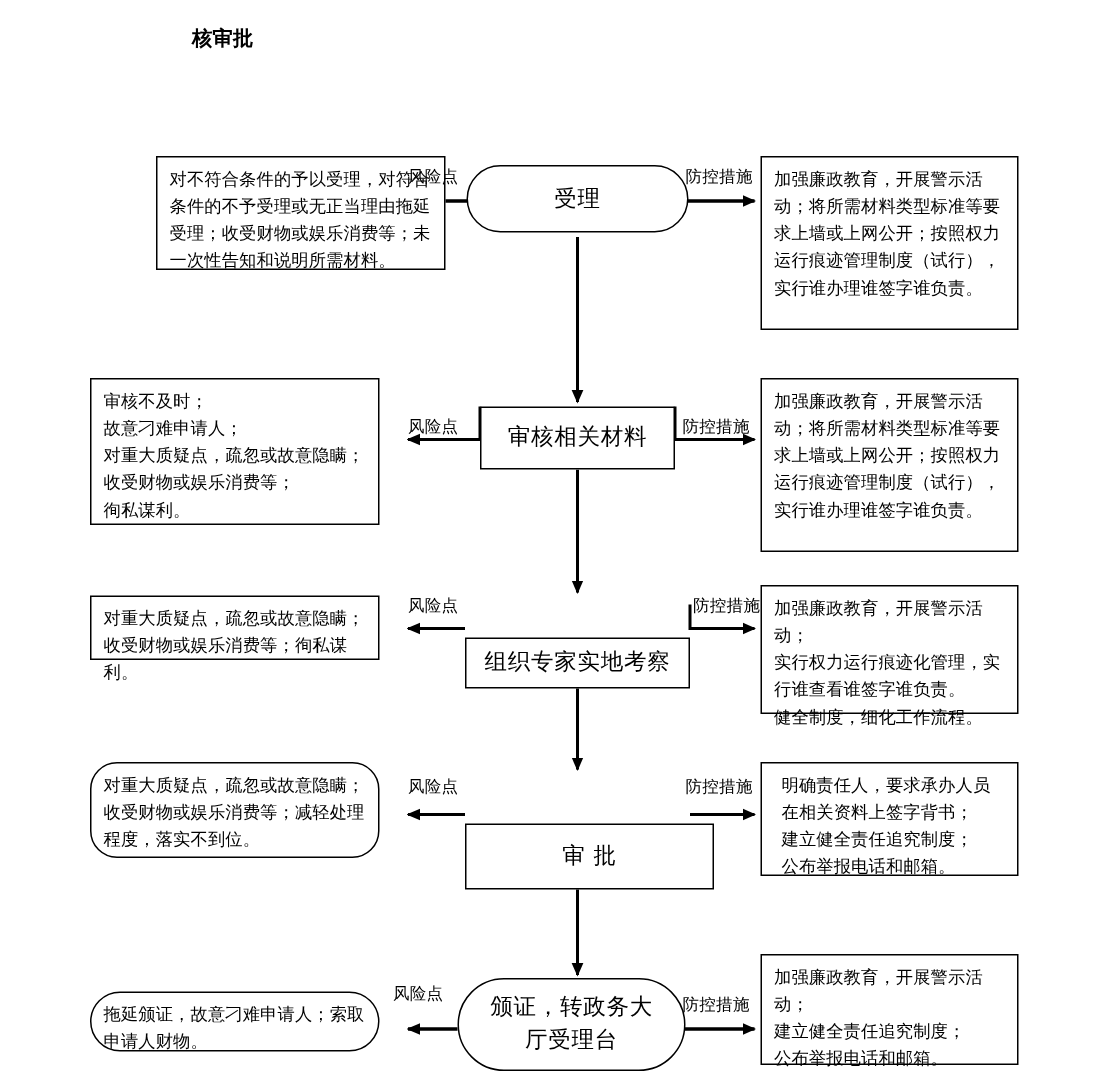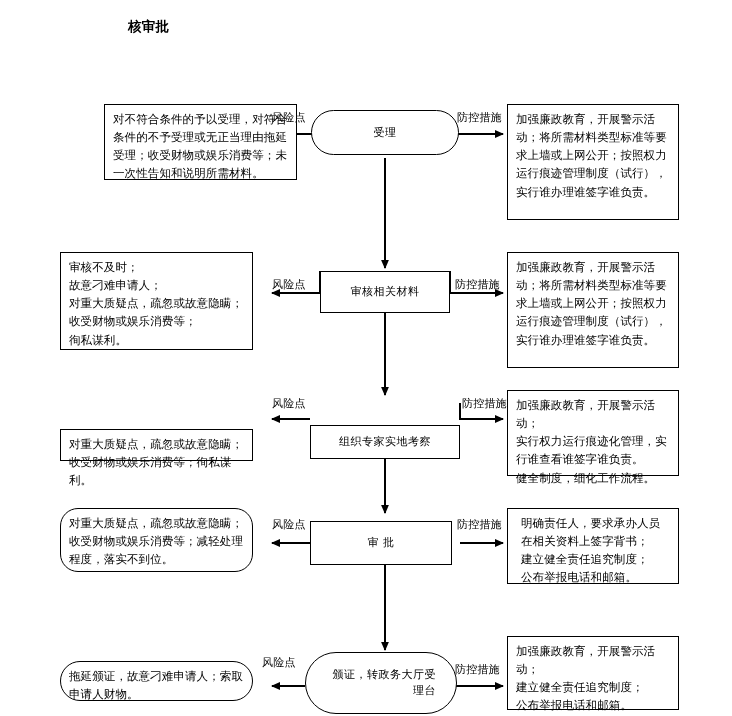--- a/index.html
+++ b/index.html
@@ -51,22 +51,22 @@
 
   
   .node {
     position: absolute;
     border: 1px solid #000000;
     box-sizing: border-box;
     background: #ffffff;
     display: flex;
     align-items: center;
     justify-content: center;
-    text-align: right;
-    font-size: 11px;
+    text-align: center;
+    font-size: 15px;
     line-height: 1.45;
     letter-spacing: 0.5px;
   }
   .node.stadium {
     border-radius: 999px;
   }
 
   
   .conn-label {
     position: absolute;
@@ -139,31 +139,31 @@
   <div class="sbox left-box" style="left:60px; top:252px; width:193px; height:98px; white-space:pre-line;">审核不及时；
 故意刁难申请人；
 对重大质疑点，疏忽或故意隐瞒；
 收受财物或娱乐消费等；
 徇私谋利。</div>
   <div class="conn-label" style="left:272px; top:277px;">风险点</div>
   <div class="node" style="left:320px; top:271px; width:130px; height:42px;">审核相关材料</div>
   <div class="conn-label" style="left:455px; top:277px;">防控措施</div>
   <div class="sbox right-box" style="left:507px; top:252px; width:172px; height:116px;">加强廉政教育，开展警示活动；将所需材料类型标准等要求上墙或上网公开；按照权力运行痕迹管理制度（试行），实行谁办理谁签字谁负责。</div>
 
-  <div class="sbox left-box" style="left:60px; top:397px; width:193px; height:32px;margin-top:32px;">对重大质疑点，疏忽或故意隐瞒；收受财物或娱乐消费等；徇私谋利。</div>
+  <div class="sbox left-box" style="left:60px; top:397px; width:193px; height:43px;">对重大质疑点，疏忽或故意隐瞒；收受财物或娱乐消费等；徇私谋利。</div>
   <div class="conn-label" style="left:272px; top:396px;">风险点</div>
   <div class="node" style="left:310px; top:425px; width:150px; height:34px;">组织专家实地考察</div>
   <div class="conn-label" style="left:462px; top:396px;">防控措施</div>
   <div class="sbox right-box" style="left:507px; top:390px; width:172px; height:86px; white-space:pre-line;">加强廉政教育，开展警示活动；
 实行权力运行痕迹化管理，实行谁查看谁签字谁负责。
 健全制度，细化工作流程。</div>
 
   <div class="sbox left-box" style="left:60px; top:508px; width:193px; height:64px;border-radius:18px;">对重大质疑点，疏忽或故意隐瞒；收受财物或娱乐消费等；减轻处理程度，落实不到位。</div>
   <div class="conn-label" style="left:272px; top:517px;">风险点</div>
-  <div class="node" style="left:310px; top:521px; width:142px; height:44px;">审  批</div>
+  <div class="node" style="left:310px; top:549px; width:166px; height:44px;">审  批</div>
   <div class="conn-label" style="left:457px; top:517px;">防控措施</div>
   <div class="sbox right-box" style="left:507px; top:508px; width:172px; height:76px; white-space:pre-line;padding-left:13px;">明确责任人，要求承办人员在相关资料上签字背书；
 建立健全责任追究制度；
 公布举报电话和邮箱。</div>
 
   <div class="sbox left-box" style="left:60px; top:661px; width:193px; height:40px;border-radius:21px;">拖延颁证，故意刁难申请人；索取申请人财物。</div>
   <div class="conn-label" style="left:262px; top:655px;">风险点</div>
   <div class="node stadium" style="left:305px; top:652px; width:152px; height:62px; padding:0 20px;">颁证，转政务大厅受理台</div>
   <div class="conn-label" style="left:455px; top:662px;">防控措施</div>
   <div class="sbox right-box" style="left:507px; top:636px; width:172px; height:74px; white-space:pre-line;">加强廉政教育，开展警示活动；

